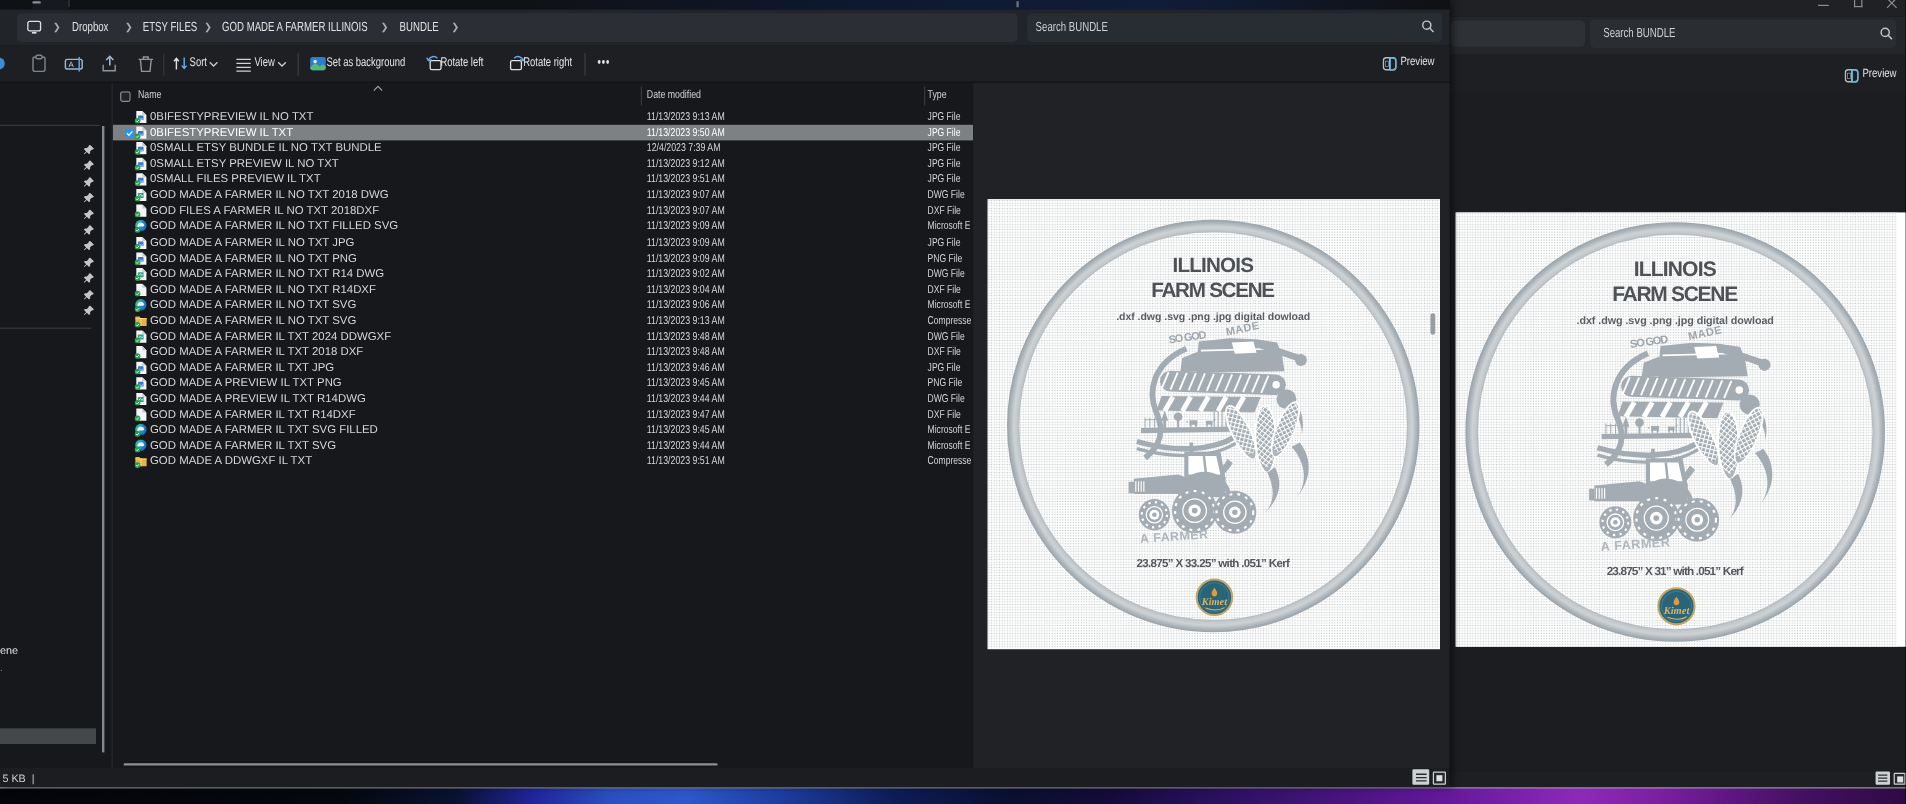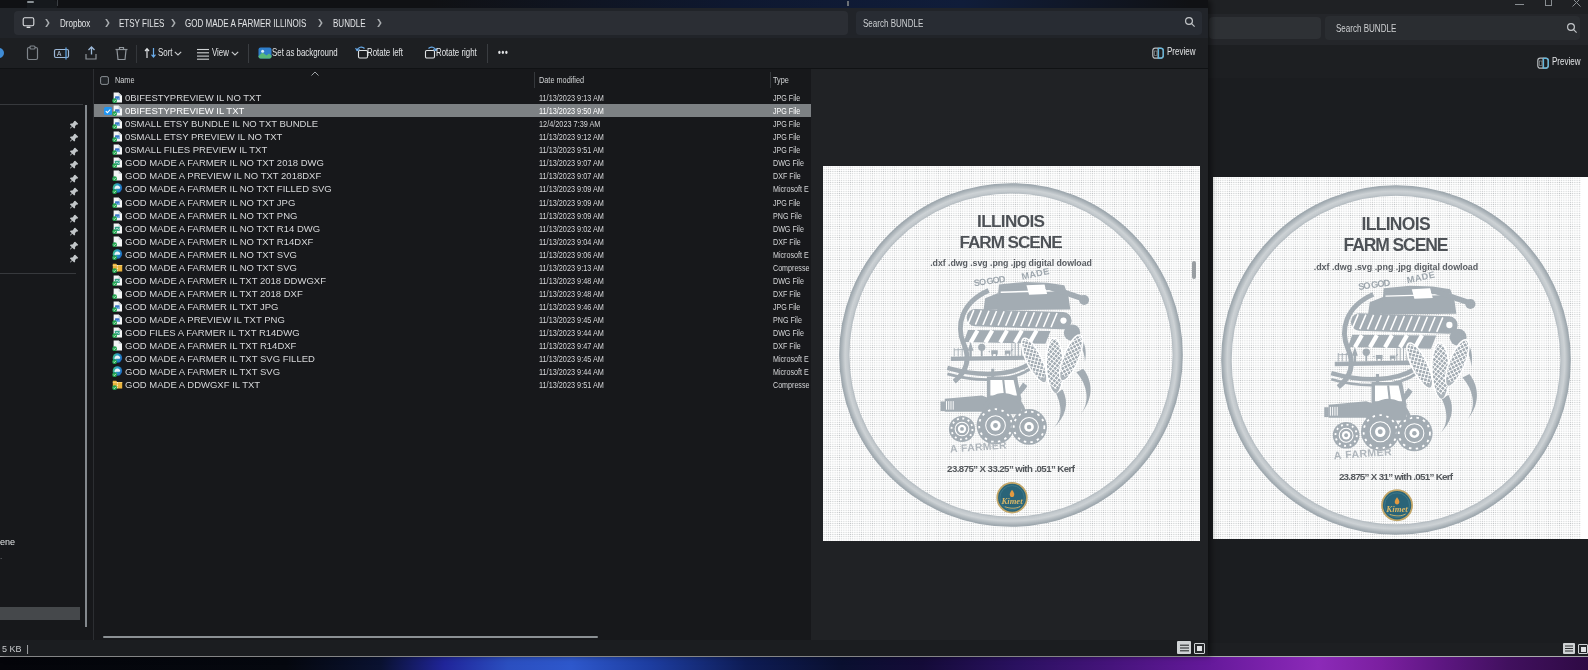--- a/index.html
+++ b/index.html
@@ -504,21 +504,21 @@
         <use href="#i-dwg"></use>
       </svg>
       <span class="rname">GOD MADE A FARMER IL NO TXT 2018 DWG</span>
       <span class="rdate">11/13/2023 9:07 AM</span>
       <span class="rtype">DWG File</span>
     </div>
 <div class="row" style="top:100.4px">
       <svg class="ricon" viewBox="0 0 11 11">
         <use href="#i-dxf"></use>
       </svg>
-      <span class="rname">GOD MADE A PREVIEW IL NO TXT 2018DXF</span>
+      <span class="rname">GOD FILES A FARMER IL NO TXT 2018DXF</span>
       <span class="rdate">11/13/2023 9:07 AM</span>
       <span class="rtype">DXF File</span>
     </div>
 <div class="row" style="top:113.4px">
       <svg class="ricon" viewBox="0 0 11 11">
         <use href="#i-edge"></use>
       </svg>
       <span class="rname">GOD MADE A FARMER IL NO TXT FILLED SVG</span>
       <span class="rdate">11/13/2023 9:09 AM</span>
       <span class="rtype">Microsoft E</span>
@@ -568,21 +568,21 @@
         <use href="#i-zip"></use>
       </svg>
       <span class="rname">GOD MADE A FARMER IL NO TXT SVG</span>
       <span class="rdate">11/13/2023 9:13 AM</span>
       <span class="rtype">Compresse</span>
     </div>
 <div class="row" style="top:204.8px">
       <svg class="ricon" viewBox="0 0 11 11">
         <use href="#i-dwg"></use>
       </svg>
-      <span class="rname">GOD MADE A FARMER IL TXT 2018 DDWGXF</span>
+      <span class="rname">GOD MADE A FARMER IL TXT 2024 DDWGXF</span>
       <span class="rdate">11/13/2023 9:48 AM</span>
       <span class="rtype">DWG File</span>
     </div>
 <div class="row" style="top:217.9px">
       <svg class="ricon" viewBox="0 0 11 11">
         <use href="#i-dxf"></use>
       </svg>
       <span class="rname">GOD MADE A FARMER IL TXT 2018 DXF</span>
       <span class="rdate">11/13/2023 9:48 AM</span>
       <span class="rtype">DXF File</span>
@@ -600,21 +600,21 @@
         <use href="#i-img"></use>
       </svg>
       <span class="rname">GOD MADE A PREVIEW IL TXT PNG</span>
       <span class="rdate">11/13/2023 9:45 AM</span>
       <span class="rtype">PNG File</span>
     </div>
 <div class="row" style="top:257.1px">
       <svg class="ricon" viewBox="0 0 11 11">
         <use href="#i-dwg"></use>
       </svg>
-      <span class="rname">GOD FILES A FARMER IL TXT R14DWG</span>
+      <span class="rname">GOD MADE A PREVIEW IL TXT R14DWG</span>
       <span class="rdate">11/13/2023 9:44 AM</span>
       <span class="rtype">DWG File</span>
     </div>
 <div class="row" style="top:270.1px">
       <svg class="ricon" viewBox="0 0 11 11">
         <use href="#i-dxf"></use>
       </svg>
       <span class="rname">GOD MADE A FARMER IL TXT R14DXF</span>
       <span class="rdate">11/13/2023 9:47 AM</span>
       <span class="rtype">DXF File</span>

